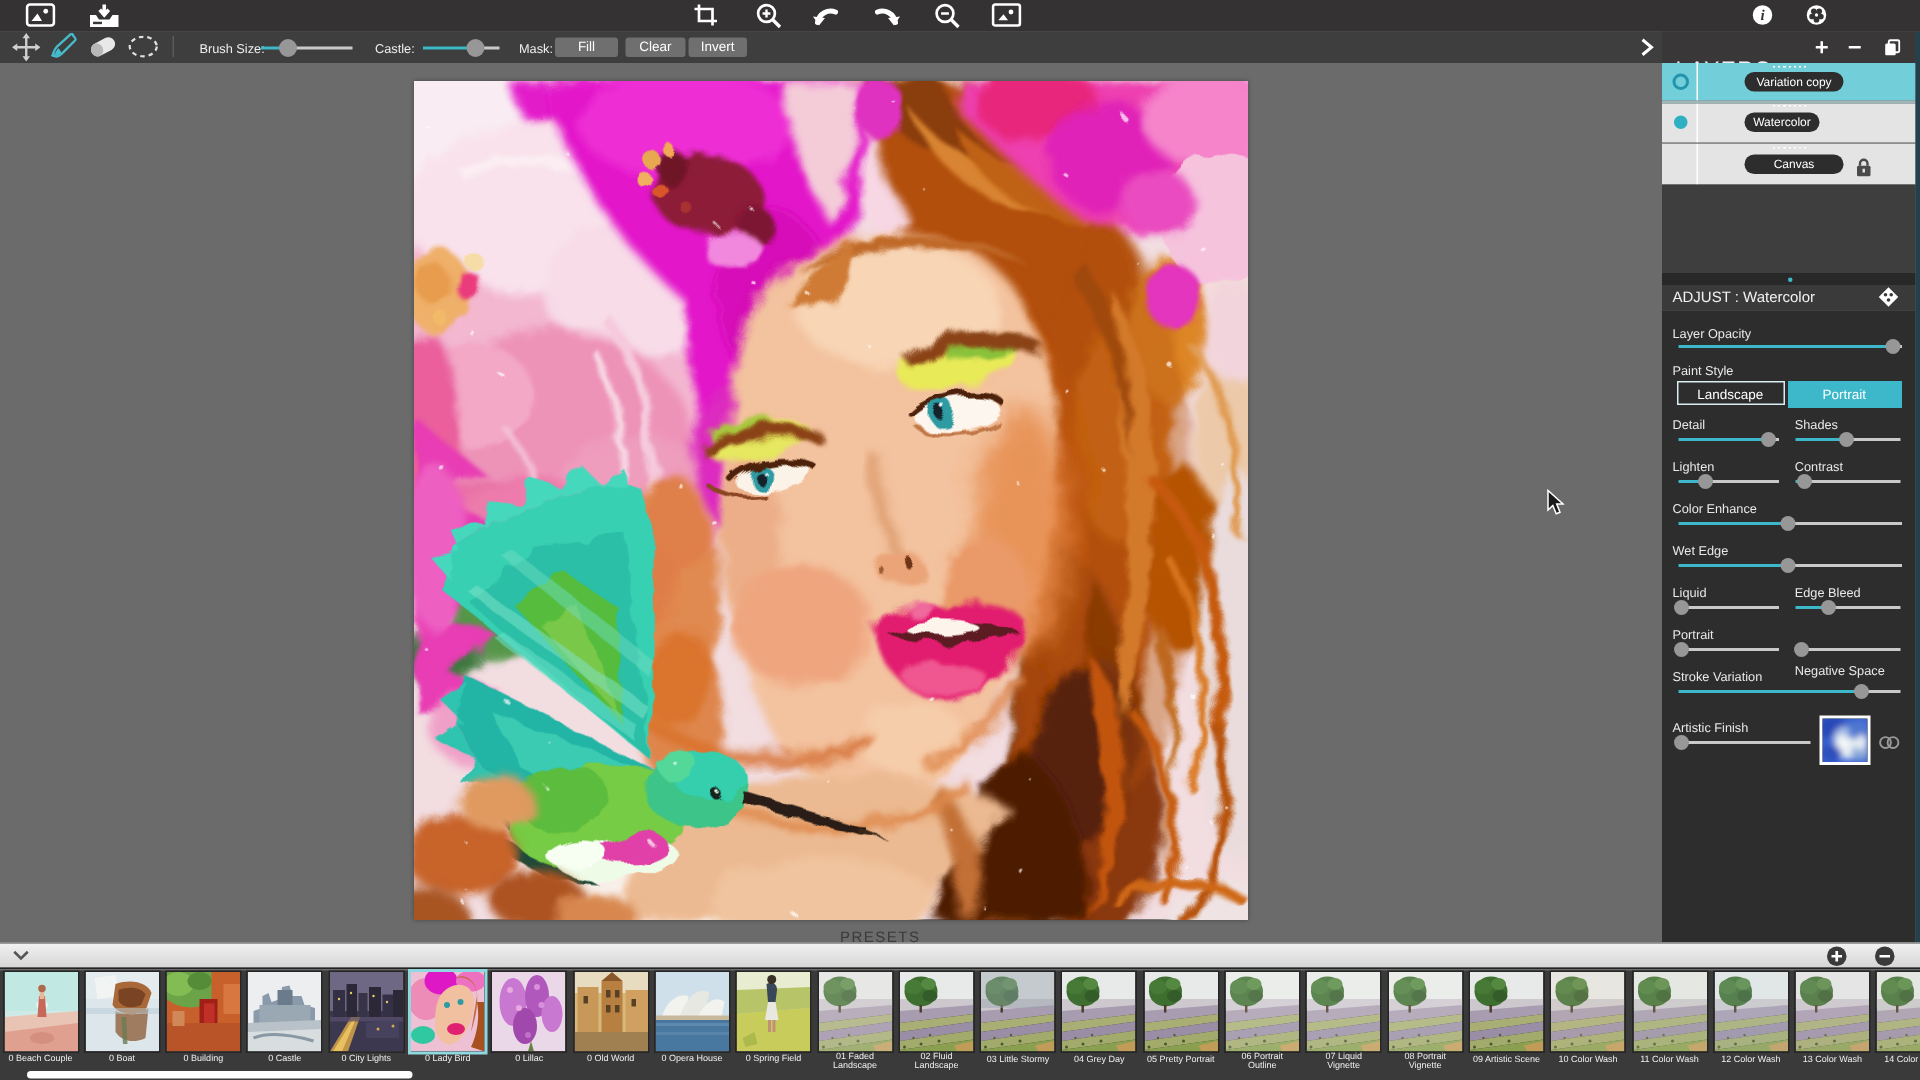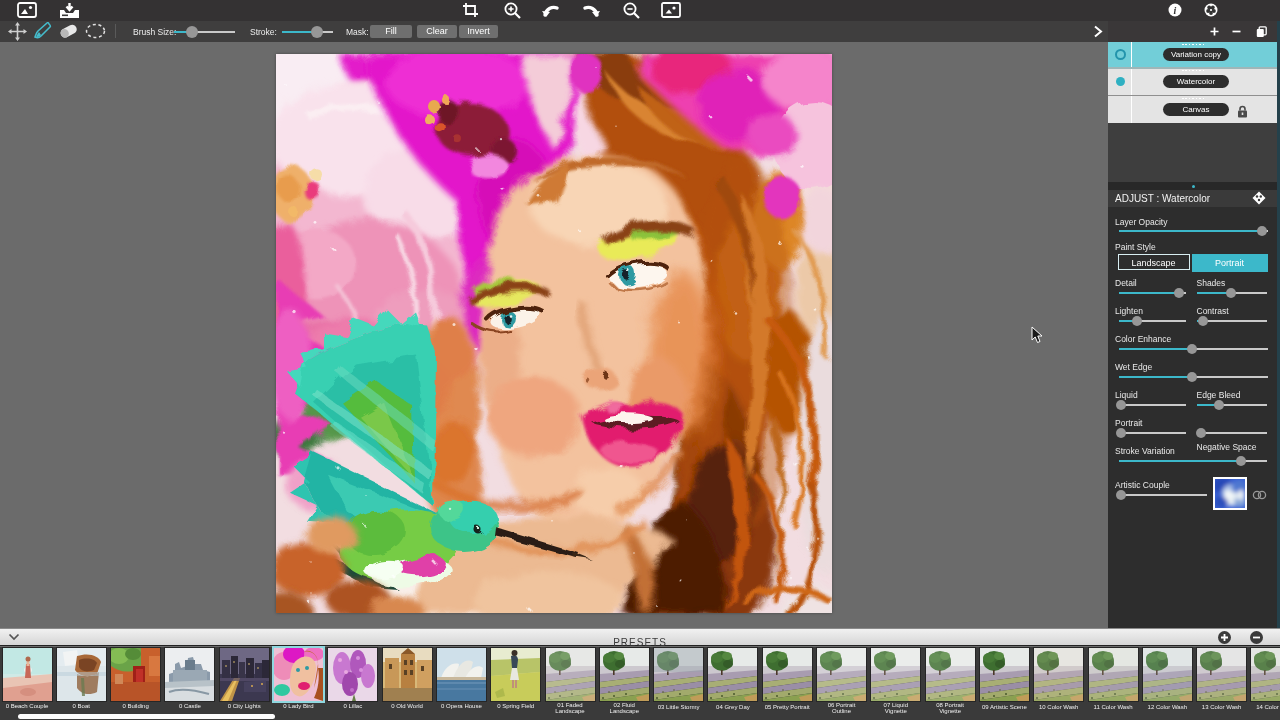--- a/index.html
+++ b/index.html
@@ -77,21 +77,21 @@
     <ellipse cx="10.5" cy="8" rx="9" ry="6.5" fill="none" stroke="#e0e0e0" stroke-width="1.5" stroke-dasharray="3 2.6"></ellipse>
   </svg>
 <div style="position:absolute;left:115px;top:24px;width:1px;height:14px;background:#5a5a5a"></div>
 <svg style="position:absolute;left:1093px;top:25px" width="10" height="13" viewBox="0 0 10 13">
     <path d="M2 1.5 L8 6.5 L2 11.5" stroke="#fff" stroke-width="2" fill="none"></path>
   </svg>
 <div style="position:absolute;left:133px;top:27px;font-size:8.5px;color:#eeeeee;white-space:nowrap">Brush Size:</div>
 <div style="position:absolute;left:174px;top:30.5px;width:18px;height:2px;background:#3cb8ca"></div>
 <div style="position:absolute;left:192px;top:30.5px;width:43px;height:2px;background:#c9c9c9"></div>
 <div style="position:absolute;left:186px;top:25.5px;width:12px;height:12px;border-radius:50%;background:#979797"></div>
-<div style="position:absolute;left:250px;top:27px;font-size:8.5px;color:#eeeeee;white-space:nowrap">Stroke:</div>
+<div style="position:absolute;left:250px;top:27px;font-size:8.5px;color:#eeeeee;white-space:nowrap">Castle:</div>
 <div style="position:absolute;left:282px;top:30.5px;width:35px;height:2px;background:#3cb8ca"></div>
 <div style="position:absolute;left:317px;top:30.5px;width:16px;height:2px;background:#c9c9c9"></div>
 <div style="position:absolute;left:311px;top:25.5px;width:12px;height:12px;border-radius:50%;background:#979797"></div>
 <div style="position:absolute;left:346px;top:27px;font-size:8.5px;color:#eeeeee;white-space:nowrap">Mask:</div>
 <div class="abs" style="left:370px;top:25px;width:42px;height:13px;background:#6f6f6f;border-radius:2px;color:#fff;font-size:9px;text-align:center;line-height:13px">Fill</div>
 <div class="abs" style="left:417px;top:25px;width:40px;height:13px;background:#6f6f6f;border-radius:2px;color:#fff;font-size:9px;text-align:center;line-height:13px">Clear</div>
 <div class="abs" style="left:459px;top:25px;width:39px;height:13px;background:#6f6f6f;border-radius:2px;color:#fff;font-size:9px;text-align:center;line-height:13px">Invert</div>
 <div class="abs" style="left:276px;top:54px;width:556px;height:559px;overflow:hidden;box-shadow:0 0 3px rgba(0,0,0,0.35)">
     <svg width="556" height="559" viewBox="0 0 556 558" preserveAspectRatio="none" style="position:absolute;left:0;top:0">
       <defs>
@@ -340,21 +340,21 @@
   </svg>
 <div style="position:absolute;left:1108px;top:42px;width:169px;height:25px;background:#72ced8"></div>
 <div style="position:absolute;left:1115px;top:49.0px;width:11px;height:11px;border-radius:50%;border:2px solid #2394ac;background:#72ced8"></div>
 <div style="position:absolute;left:1131px;top:42px;width:1px;height:25px;background:#ffffff"></div>
 <div style="position:absolute;left:1182px;top:43.5px;width:22px;height:1px;background:repeating-linear-gradient(90deg,#fff 0 1.5px,transparent 1.5px 3.5px)"></div>
 <div style="position:absolute;left:1163.0px;top:47.5px;width:66px;height:13px;border-radius:7px;background:#2d2d2d;color:#fff;font-size:8px;text-align:center;line-height:13px;white-space:nowrap">Variation copy</div>
 <div style="position:absolute;left:1108px;top:68.5px;width:169px;height:26px;background:#e4e4e4"></div>
 <div style="position:absolute;left:1116px;top:77.0px;width:9px;height:9px;border-radius:50%;background:#2fb0c2"></div>
 <div style="position:absolute;left:1131px;top:68.5px;width:1px;height:26px;background:#ffffff"></div>
 <div style="position:absolute;left:1182px;top:70.0px;width:22px;height:1px;background:repeating-linear-gradient(90deg,#fff 0 1.5px,transparent 1.5px 3.5px)"></div>
-<div style="position:absolute;left:1163.0px;top:74.5px;width:66px;height:13px;border-radius:7px;background:#2d2d2d;color:#fff;font-size:8px;text-align:center;line-height:13px;white-space:nowrap">Watercolor</div>
+<div style="position:absolute;left:1163.0px;top:74.5px;width:50px;height:13px;border-radius:7px;background:#2d2d2d;color:#fff;font-size:8px;text-align:center;line-height:13px;white-space:nowrap">Watercolor</div>
 <div style="position:absolute;left:1108px;top:96px;width:169px;height:27px;background:#e4e4e4"></div>
 <div style="position:absolute;left:1131px;top:96px;width:1px;height:27px;background:#ffffff"></div>
 <div style="position:absolute;left:1182px;top:97.5px;width:22px;height:1px;background:repeating-linear-gradient(90deg,#fff 0 1.5px,transparent 1.5px 3.5px)"></div>
 <div style="position:absolute;left:1163.0px;top:102.5px;width:66px;height:13px;border-radius:7px;background:#2d2d2d;color:#fff;font-size:8px;text-align:center;line-height:13px;white-space:nowrap">Canvas</div>
 <div style="position:absolute;left:1108px;top:67px;width:169px;height:1.5px;background:#9fb6b8"></div>
 <div style="position:absolute;left:1108px;top:94.5px;width:169px;height:1.5px;background:#8f8f8f"></div>
 <svg style="position:absolute;left:1237px;top:105px" width="11" height="13" viewBox="0 0 11 13">
     <rect x="1" y="5.5" width="9" height="7" rx="1" fill="#4a4a4a"></rect>
     <path d="M3 5.5 L3 4 A2.5 2.5 0 0 1 8 4 L8 5.5" stroke="#4a4a4a" stroke-width="1.6" fill="none"></path>
     <rect x="4.7" y="7.5" width="1.6" height="2.5" fill="#e4e4e4"></rect>
@@ -415,21 +415,21 @@
 <div style="position:absolute;left:1118.5px;top:431.5px;width:2px;height:2px;background:#3cb8ca"></div>
 <div style="position:absolute;left:1121px;top:431.5px;width:65px;height:2px;background:#c9c9c9"></div>
 <div style="position:absolute;left:1116px;top:427.5px;width:10px;height:10px;border-radius:50%;background:#979797"></div>
 <div style="position:absolute;left:1197px;top:431.5px;width:4px;height:2px;background:#3cb8ca"></div>
 <div style="position:absolute;left:1201px;top:431.5px;width:66px;height:2px;background:#c9c9c9"></div>
 <div style="position:absolute;left:1196px;top:427.5px;width:10px;height:10px;border-radius:50%;background:#979797"></div>
 <div style="position:absolute;left:1115px;top:446px;font-size:8.5px;color:#e9e9e9;white-space:nowrap">Stroke Variation</div>
 <div style="position:absolute;left:1118.5px;top:459.5px;width:123px;height:2px;background:#3cb8ca"></div>
 <div style="position:absolute;left:1241px;top:459.5px;width:26px;height:2px;background:#c9c9c9"></div>
 <div style="position:absolute;left:1236px;top:455.5px;width:10px;height:10px;border-radius:50%;background:#979797"></div>
-<div style="position:absolute;left:1115px;top:480px;font-size:8.5px;color:#e9e9e9;white-space:nowrap">Artistic Couple</div>
+<div style="position:absolute;left:1115px;top:480px;font-size:8.5px;color:#e9e9e9;white-space:nowrap">Artistic Finish</div>
 <div style="position:absolute;left:1118.5px;top:494px;width:3px;height:2px;background:#3cb8ca"></div>
 <div style="position:absolute;left:1121px;top:494px;width:86px;height:2px;background:#c9c9c9"></div>
 <div style="position:absolute;left:1116px;top:490px;width:10px;height:10px;border-radius:50%;background:#979797"></div>
 <div style="position:absolute;left:1213px;top:477px;width:34px;height:33px;border:2px solid #fff;box-sizing:border-box;overflow:hidden">
 <svg width="30" height="29" viewBox="0 0 30 29">
       <defs>
         <filter id="bb">
           <feGaussianBlur stdDeviation="2.2"></feGaussianBlur>
         </filter>
       </defs>
@@ -447,21 +447,21 @@
     </svg></div>
 <svg style="position:absolute;left:1252px;top:490px" width="15" height="10" viewBox="0 0 15 10">
     <circle cx="5" cy="5" r="3.6" fill="none" stroke="#999" stroke-width="1.3"></circle>
     <circle cx="10" cy="5" r="3.6" fill="none" stroke="#999" stroke-width="1.3"></circle>
   </svg>
 <div class="abs" style="left:1277px;top:21px;width:3px;height:607px;background:#24414b"></div>
 <div class="abs" style="left:0;top:628px;width:1280px;height:18px;background:linear-gradient(#f1f1f1,#d6d6d6);border-top:1px solid #8a8a8a;border-bottom:1px solid #232323"></div>
 <svg style="position:absolute;left:8px;top:633px" width="12" height="8" viewBox="0 0 12 8">
     <path d="M1.5 1.5 L6 6 L10.5 1.5" stroke="#555" stroke-width="1.7" fill="none"></path>
   </svg>
-<div class="abs" style="left:560px;top:637px;width:160px;text-align:center;font-size:10px;letter-spacing:1px;color:#3a3a3a">PRESETS</div>
+<div class="abs" style="left:560px;top:620px;width:160px;text-align:left;font-size:10px;letter-spacing:1px;color:#3a3a3a">PRESETS</div>
 <div class="abs" style="left:1217.5px;top:630.5px;width:13px;height:13px;border-radius:50%;background:#3a3a3a"></div>
 <svg style="position:absolute;left:1217.5px;top:630.5px" width="13" height="13" viewBox="0 0 13 13">
     <path d="M6.5 3 L6.5 10 M3 6.5 L10 6.5" stroke="#fff" stroke-width="1.8"></path>
   </svg>
 <div class="abs" style="left:1249.5px;top:630.5px;width:13px;height:13px;border-radius:50%;background:#3a3a3a"></div>
 <svg style="position:absolute;left:1249.5px;top:630.5px" width="13" height="13" viewBox="0 0 13 13">
     <path d="M3 6.5 L10 6.5" stroke="#fff" stroke-width="1.8"></path>
   </svg>
 <div class="abs" style="left:0;top:647px;width:1280px;height:73px;background:#3a3a3a"></div>
 <div style="position:absolute;left:2.5px;top:648px;width:49px;height:53px;outline:1px solid #262626;overflow:hidden"><svg width="49" height="53" viewBox="0 0 49 53">

